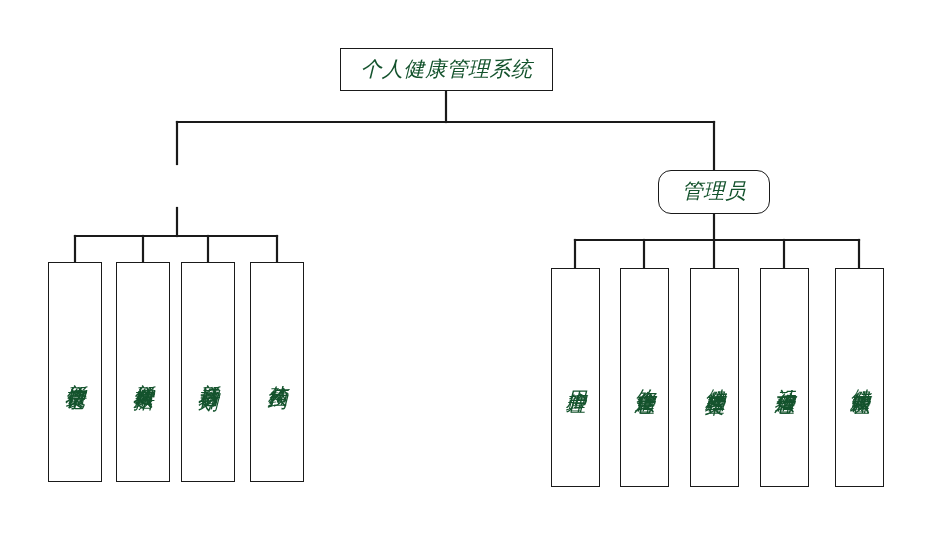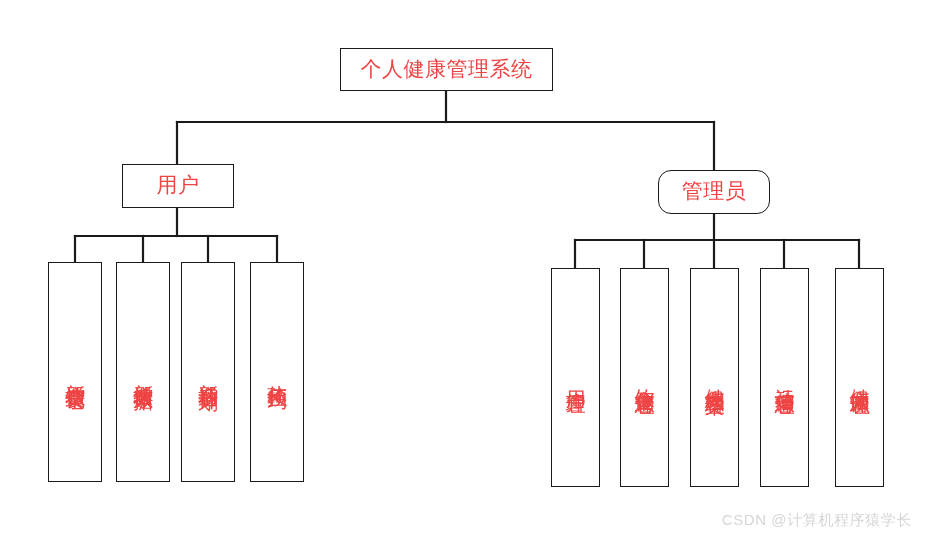--- a/index.html
+++ b/index.html
@@ -37,21 +37,22 @@
     display: flex;
     align-items: center;
     justify-content: center;
     color: #111111;
   }
 
   .node-label {
     display: block;
     text-align: left;
     letter-spacing: 0.5px;
-    color: #ef4444;
+    color: #14532d;
+    font-style: italic;
   }
 
   
   .node.horizontal .node-label {
     font-size: 21px;
     line-height: 1.1;
     white-space: nowrap;
   }
 
   
@@ -111,23 +112,20 @@
       <path d="M714,240 L714,268"></path>
       <path d="M784,240 L784,268"></path>
       <path d="M859,240 L859,268"></path>
     </g>
   </svg>
 
   <div class="node horizontal" style="left:340px; top:48px; width:213px; height:43px;">
     <span class="node-label">个人健康管理系统</span>
   </div>
 
-  <div class="node horizontal" style="left:122px; top:164px; width:112px; height:44px;">
-    <span class="node-label">用户</span>
-  </div>
 
   <div class="node horizontal" style="left:658px; top:170px; width:112px; height:44px;border-radius:13px;">
     <span class="node-label">管理员</span>
   </div>
 
   <div class="node vertical" style="left:48px; top:262px; width:54px; height:220px;">
     <span class="node-label">新增饮食记录</span>
   </div>
 
   <div class="node vertical" style="left:116px; top:262px; width:54px; height:220px;">
@@ -155,15 +153,14 @@
   </div>
 
   <div class="node vertical" style="left:760px; top:268px; width:49px; height:219px;">
     <span class="node-label">运动信息管理</span>
   </div>
 
   <div class="node vertical" style="left:835px; top:268px; width:49px; height:219px;">
     <span class="node-label">健康知识管理</span>
   </div>
 
-  <div id="watermark">CSDN @计算机程序猿学长</div>
 
 </div>
 
 </body></html>

